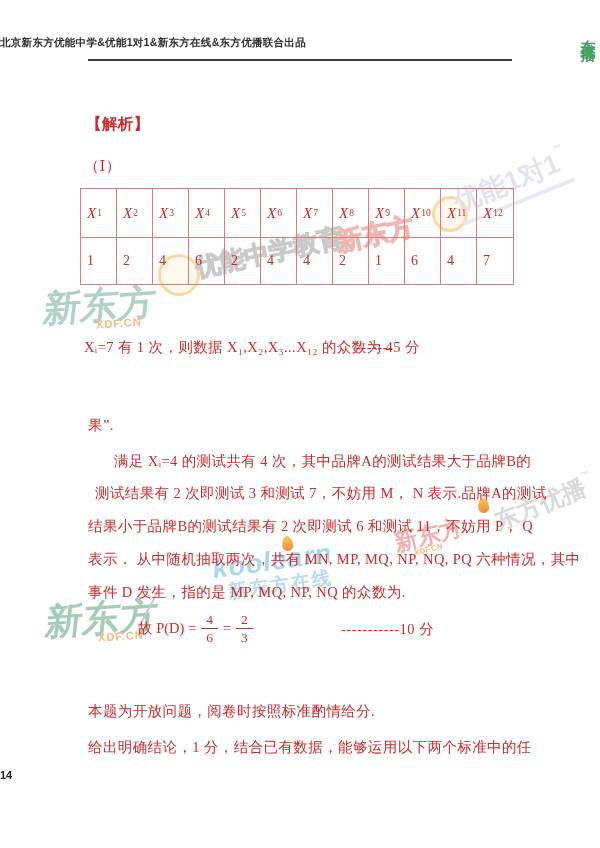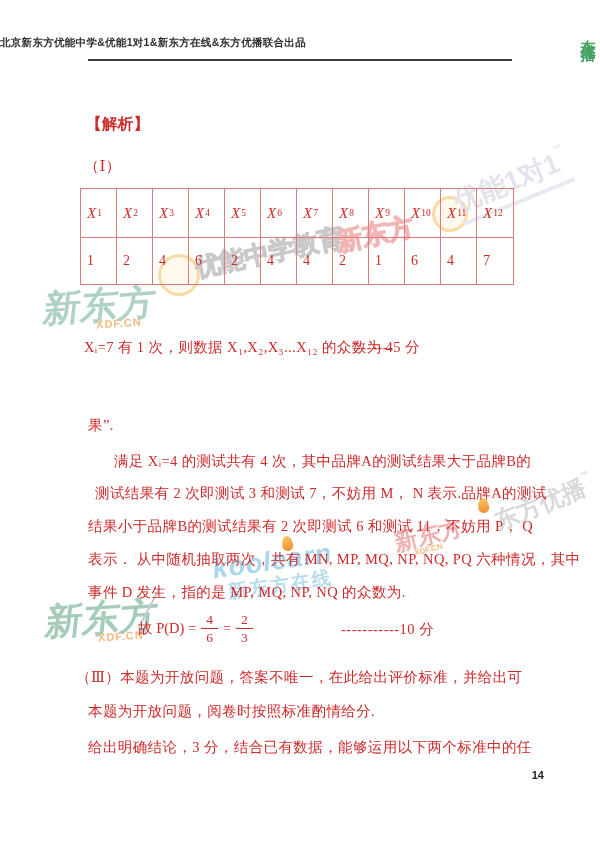--- a/index.html
+++ b/index.html
@@ -30,21 +30,21 @@
   #probability-formula{top:612px;left:138px;font-size:14.5px;color:#cd2a2a;
     display:flex;align-items:center;gap:5px;z-index:3;}
   .frac{display:inline-block;text-align:center;vertical-align:middle;}
   .frac .num{display:block;border-bottom:1.2px solid #cd2a2a;padding:0 5px 1px;font-size:13.5px;line-height:15px;}
   .frac .den{display:block;padding:1px 5px 0;font-size:13.5px;line-height:15px;}
   
   .score{font-size:14.5px;letter-spacing:.5px;z-index:3;}
   #part1-score{top:338px;left:356px;}
   #part2-score{top:620px;left:341px;}
   
-  #page-number{top:769px;left:0;width:544px;text-align:right;
+  #page-number{top:769px;left:0;width:544px;text-align:left;
     font-family:"Liberation Sans","DejaVu Sans",sans-serif;font-size:11px;font-weight:700;color:#222;}
   
   .wm{pointer-events:none;z-index:1;white-space:nowrap;}
   #wm-1v1{top:163px;left:452px;font-size:27px;font-weight:800;
     font-family:"Liberation Sans",sans-serif;color:#e2e3ec;transform:rotate(-22deg);
     border-bottom:4px solid #e9eaf1;padding-bottom:2px;}
   #wm-1v1 .tm{font-size:9px;vertical-align:top;}
   #wm-xdf-teal{top:281px;left:44px;font-size:37px;font-weight:800;
     font-family:"Liberation Sans",sans-serif;color:#b0d2c4;transform:skewX(-10deg) rotate(-4deg);}
   #wm-xdf-teal-sub{top:317px;left:96px;font-size:11px;font-weight:700;
@@ -170,18 +170,17 @@
       <span class="den">6</span>
     </span>
     <span>=</span>
     <span class="frac">
       <span class="num">2</span>
       <span class="den">3</span>
     </span>
   </div>
   <div class="abs red score" id="part2-score">-----------10 分</div>
 
-  <div class="abs red line" style="top:668px;left:76px;">（Ⅲ）本题为开放问题，答案不唯一，在此给出评价标准，并给出可</div>
   <div class="abs red line" style="top:702px;left:88px;">本题为开放问题，阅卷时按照标准酌情给分.</div>
-  <div class="abs red line" style="top:738px;left:88px;">给出明确结论，3 分，结合已有数据，能够运用以下两个标准中的任</div>
+  <div class="abs red line" style="top:738px;left:88px;">给出明确结论，1 分，结合已有数据，能够运用以下两个标准中的任</div>
 
   <div class="abs" id="page-number">14</div>
 </div>
 
 </body></html>

